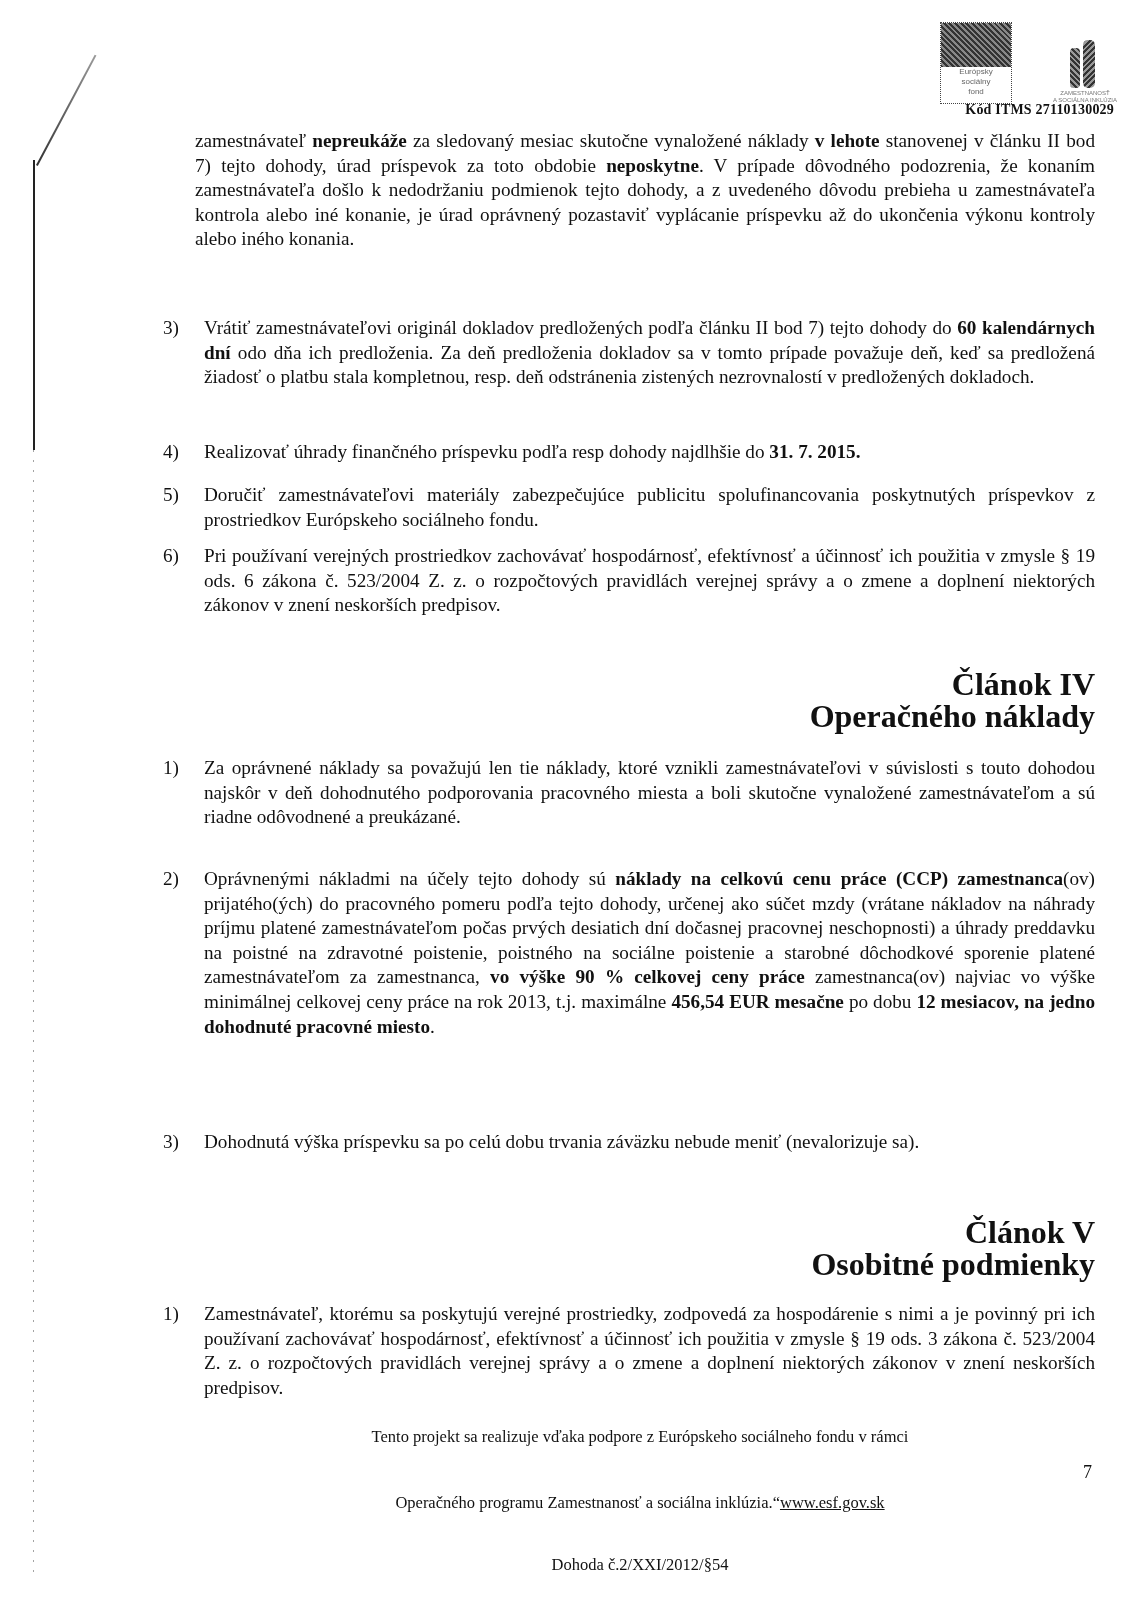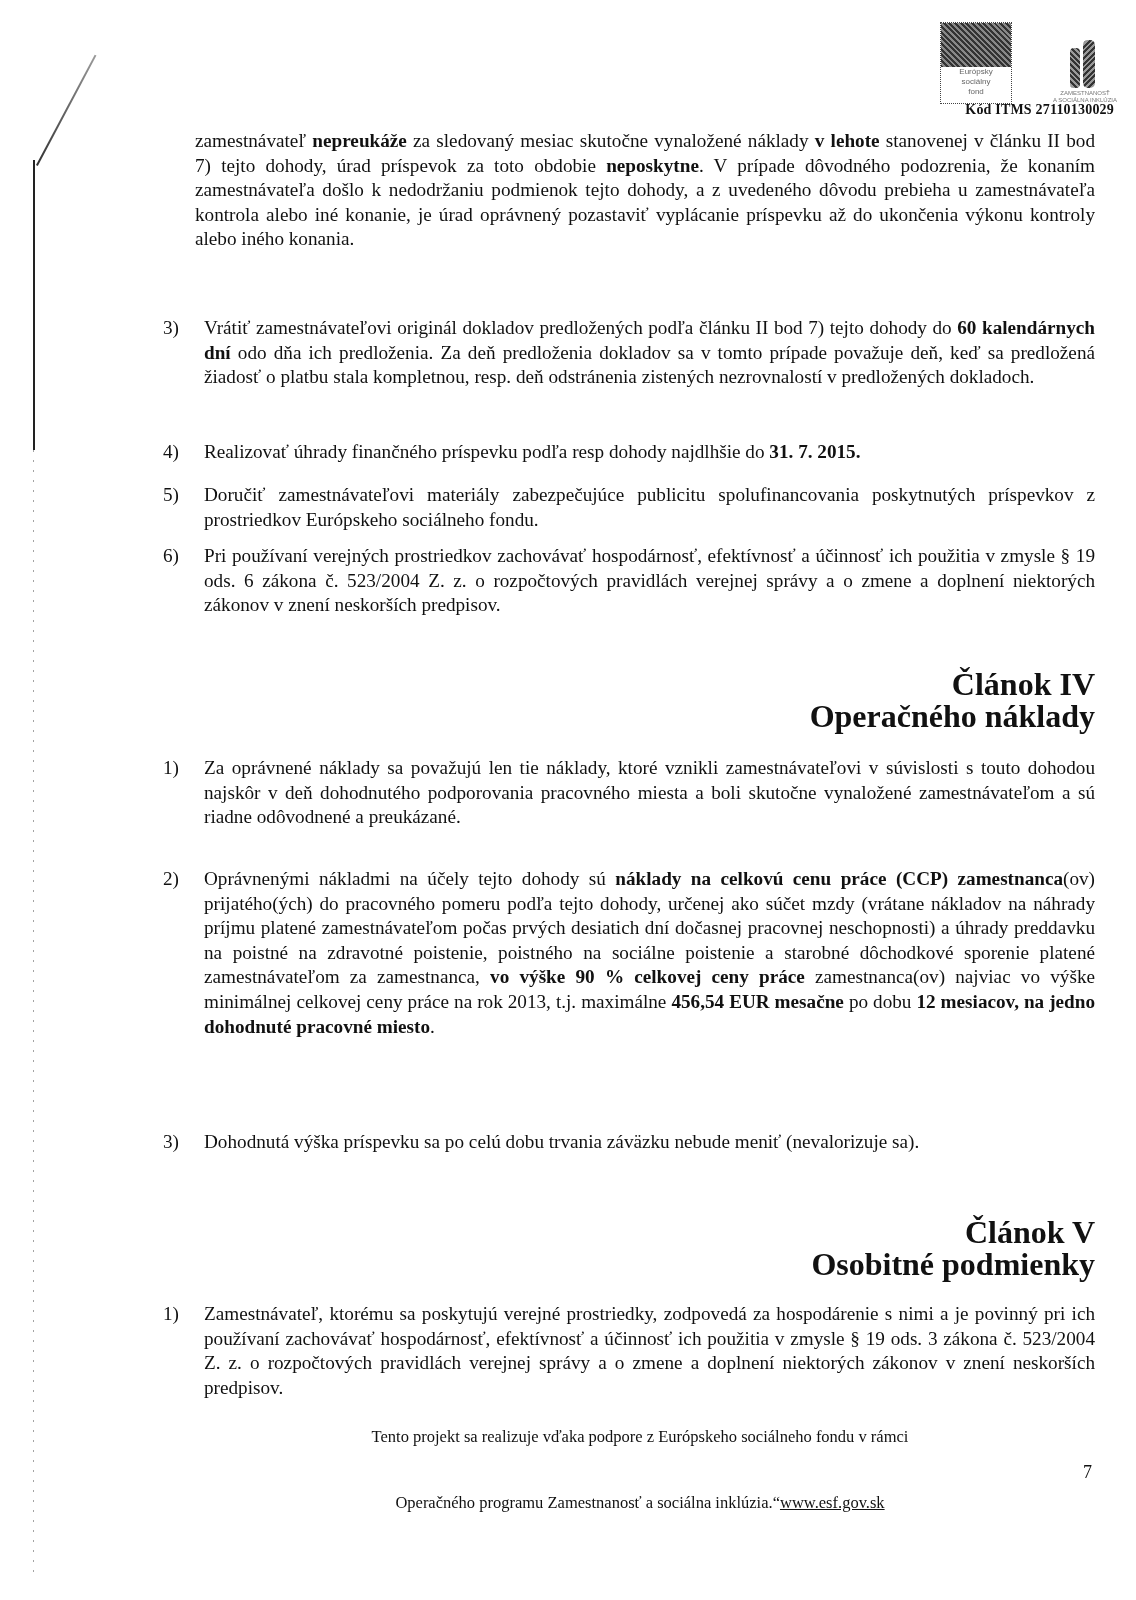--- a/index.html
+++ b/index.html
@@ -114,13 +114,14 @@
     <div class="txt"><span>Zamestnávateľ, ktorému sa poskytujú verejné prostriedky, zodpovedá za hospodárenie s nimi a je povinný pri ich používaní zachovávať hospodárnosť, efektívnosť a účinnosť ich použitia v zmysle § 19 ods. 3 zákona č. 523/2004 Z. z. o rozpočtových pravidlách verejnej správy a o zmene a doplnení niektorých zákonov v znení neskorších predpisov.</span></div>
   </div>
 
   <div class="page-num">7</div>
 
   <div class="footer" style="top:1426px;">Tento projekt sa realizuje vďaka podpore z Európskeho sociálneho fondu v rámci</div>
   <div class="footer" style="top:1492px;">
     <span>Operačného programu Zamestnanosť a sociálna inklúzia.“</span><span class="link">www.esf.gov.sk</span>
   </div>
 
+  <div class="doc-id">Dohoda č.2/XXI/2012/§54</div>
 </div>
 
 </body></html>

